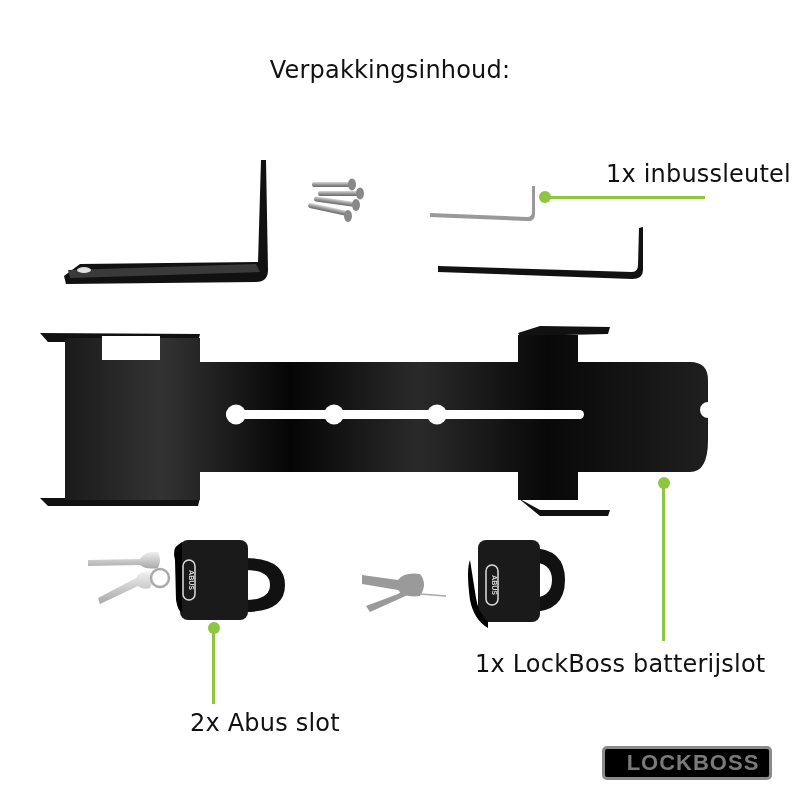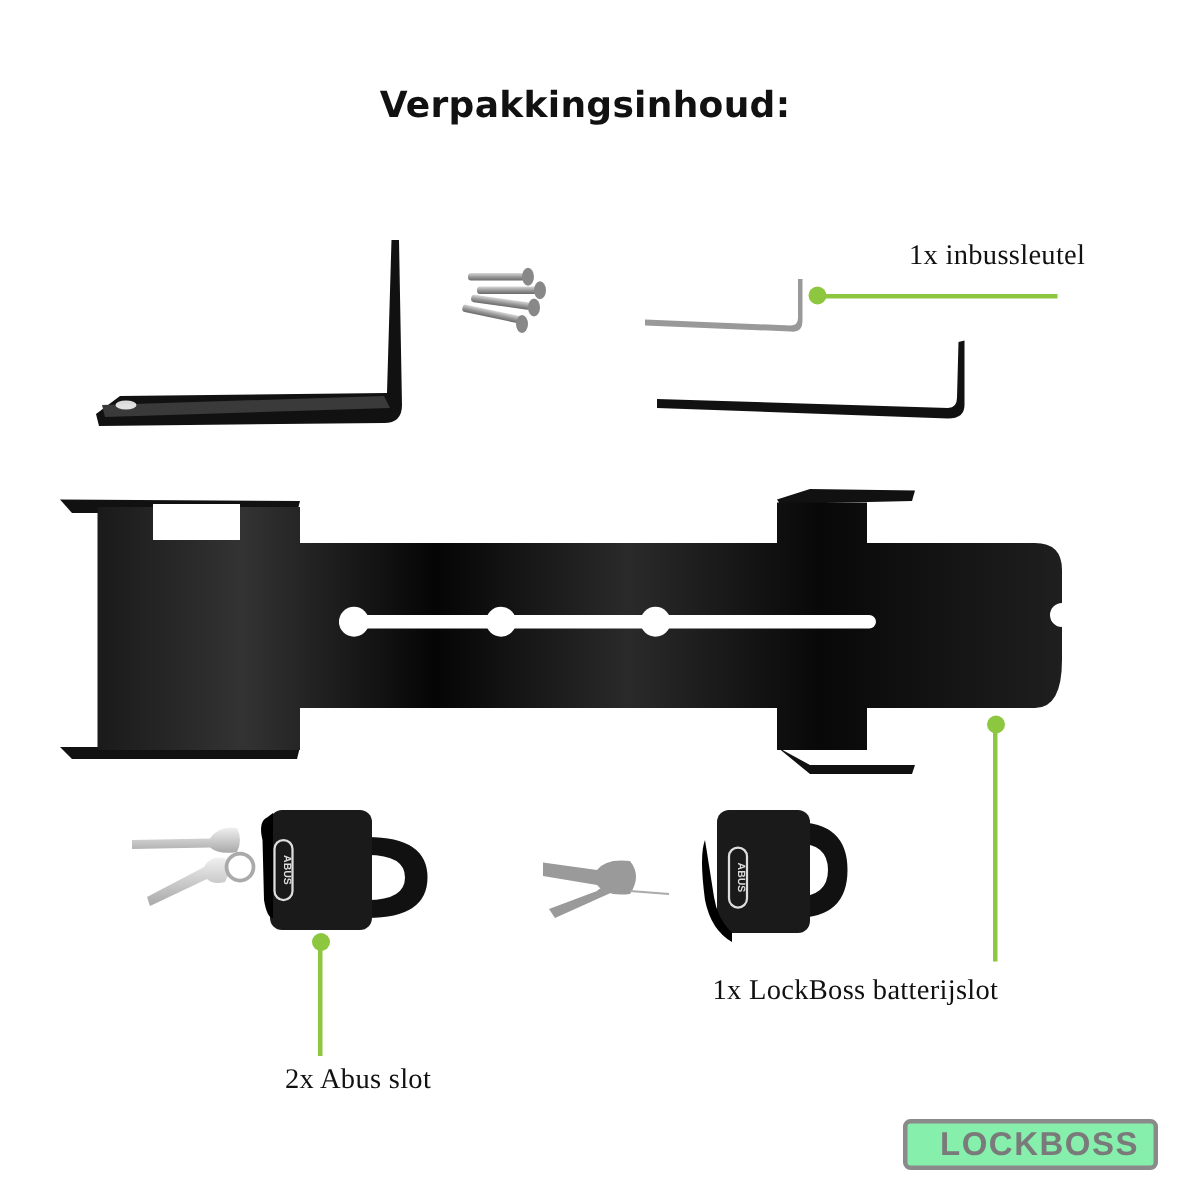--- a/index.html
+++ b/index.html
@@ -1,23 +1,23 @@
 <!DOCTYPE html>
 <html><head>
   <meta charset="utf-8">
   <style>
     html, body { margin: 0; padding: 0; background: #ffffff; }
     body { width: 800px; height: 800px; position: relative; overflow: hidden; font-family: "DejaVu Sans", sans-serif; }
     .abs { position: absolute; }
-    .title { left: 0; width: 780px; top: 56px; text-align: center; font-size: 24px; font-weight: bold; color: #111; letter-spacing: 0.2px; }
-    .label { font-size: 19px; color: #111; font-weight: normal; white-space: nowrap; letter-spacing: 0.2px; font-family: Liberation Serif, serif; }
+    .title { left: 0; width: 780px; top: 56px; text-align: center; font-size: 24px; font-weight: normal; color: #111; letter-spacing: 0.2px; }
+    .label { font-size: 24px; color: #111; font-weight: normal; white-space: nowrap; letter-spacing: 0.2px; }
     .green-line-h { height: 3px; background: #8dc63f; }
     .green-line-v { width: 3px; background: #8dc63f; }
     .green-dot { width: 12px; height: 12px; border-radius: 50%; background: #8dc63f; }
-    .logo { left: 602px; top: 746px; width: 170px; height: 34px; border: 3px solid #8a8a8a; border-radius: 5px; box-sizing: border-box; display: flex; align-items: center; justify-content: center; font-family: "Liberation Sans", sans-serif; font-weight: bold; font-size: 22px; color: #7a7a7a; letter-spacing: 1px; background: #86efac; padding-left: 12px; }
+    .logo { left: 602px; top: 746px; width: 170px; height: 34px; border: 3px solid #8a8a8a; border-radius: 5px; box-sizing: border-box; display: flex; align-items: center; justify-content: center; font-family: "Liberation Sans", sans-serif; font-weight: bold; font-size: 22px; color: #7a7a7a; letter-spacing: 1px; background: #000000; padding-left: 12px; }
     svg { overflow: visible; }
   </style>
 </head>
 <body>
 
 <div class="abs title">Verpakkingsinhoud:</div>
 
 <svg class="abs" style="left:0;top:0" width="800" height="800">
   <defs>
     <linearGradient id="metal" x1="0" y1="0" x2="1" y2="0">

